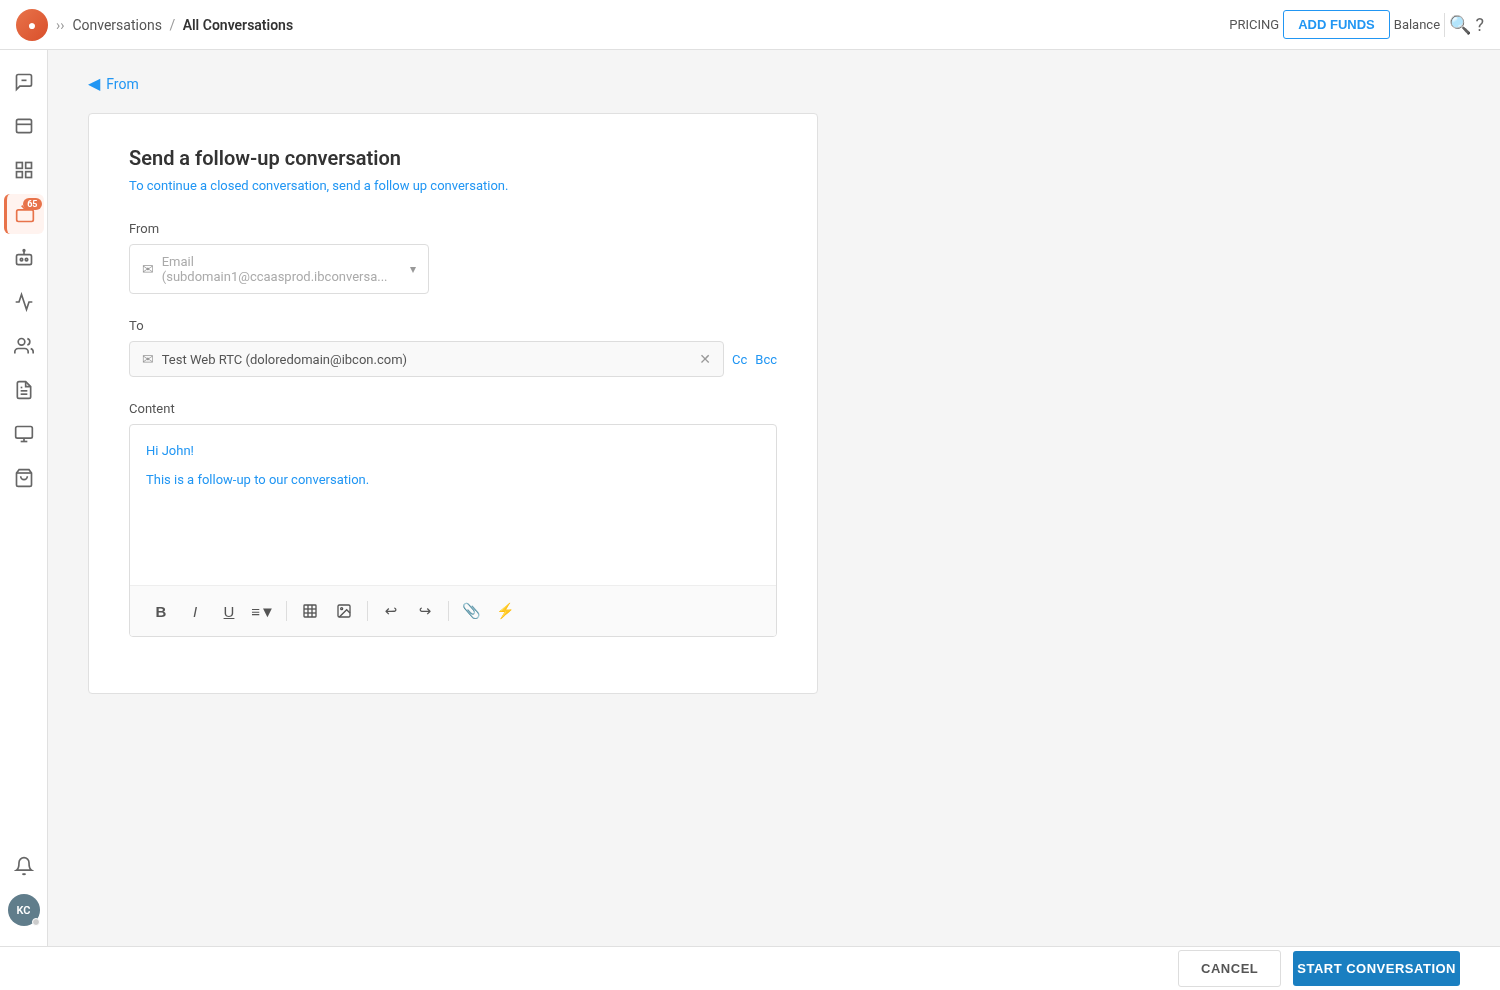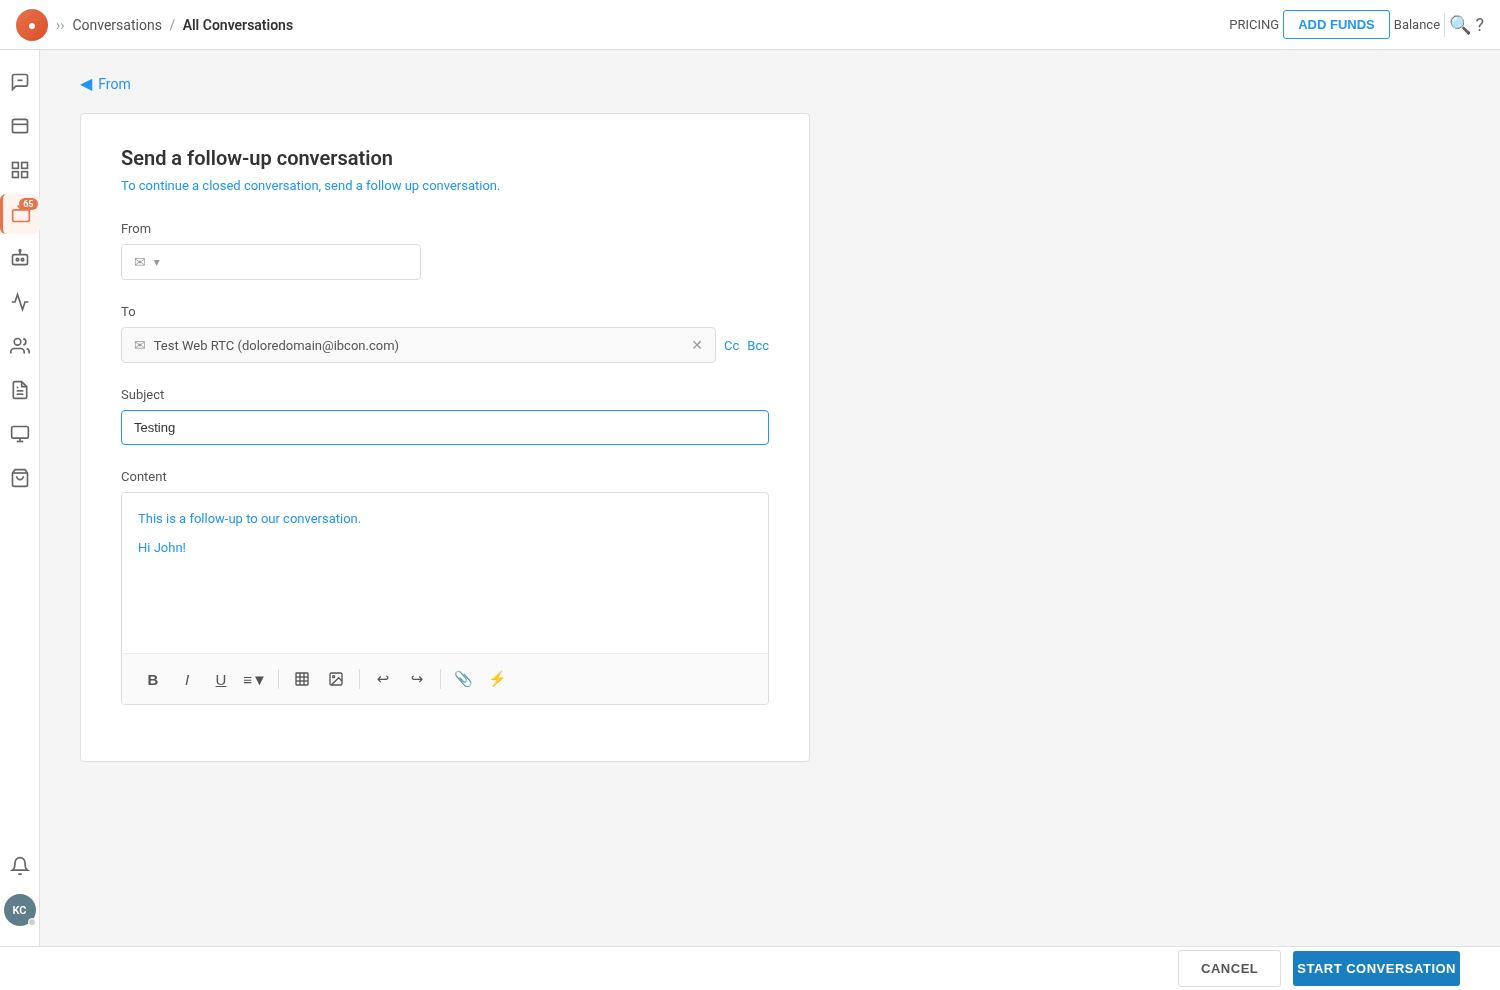--- a/index.html
+++ b/index.html
@@ -55,21 +55,21 @@
 
     
     .main-layout {
       display: flex;
       flex: 1;
       overflow: hidden;
     }
 
     
     .sidebar {
-      width: 40px;
+      width: 48px;
       background: #fff;
       border-right: 1px solid #e0e0e0;
       display: flex;
       flex-direction: column;
       align-items: center;
       padding: 12px 0;
       gap: 4px;
       flex-shrink: 0;
     }
     .sidebar-item {
@@ -397,50 +397,47 @@
 
     <div class="form-card">
 
       <h1 class="form-title">Send a follow-up conversation</h1>
       <p class="form-subtitle">To continue a closed conversation, send a follow up conversation.</p>
 
       <div class="form-group">
         <label class="form-label">From</label>
         <div class="from-select">
           <span class="from-select-icon">✉</span>
+          <span class="from-select-text">Email (subdomain1@ccaasprod.ibconversa...</span>
           <span class="from-select-arrow">▾</span>
         </div>
       </div>
 
       <div class="form-group">
         <label class="form-label">To</label>
         <div class="to-row">
           <div class="to-field">
             <span class="to-field-icon">✉</span>
             <span class="to-field-text">Test Web RTC (doloredomain@ibcon.com)</span>
             <span class="to-field-x">✕</span>
           </div>
           <div class="cc-bcc">
             <a>Cc</a>
             <a>Bcc</a>
           </div>
         </div>
       </div>
 
-      <div class="form-group">
-        <label class="form-label">Subject</label>
-        <input class="subject-input" type="text" value="Testing" style="">
-      </div>
 
       <div class="form-group">
         <label class="form-label">Content</label>
         <div class="content-editor-wrapper">
           <div class="content-editable" contenteditable="true" style="">
+            <p>Hi John!</p>
             <p>This is a follow-up to our conversation.</p>
-            <p>Hi John!</p>
           </div>
           <div class="content-toolbar">
             <button class="toolbar-btn bold-btn">
                 <b>B</b>
               </button>
             <button class="toolbar-btn italic-btn">
                 <i>I</i>
               </button>
             <button class="toolbar-btn">
                 <u>U</u>

